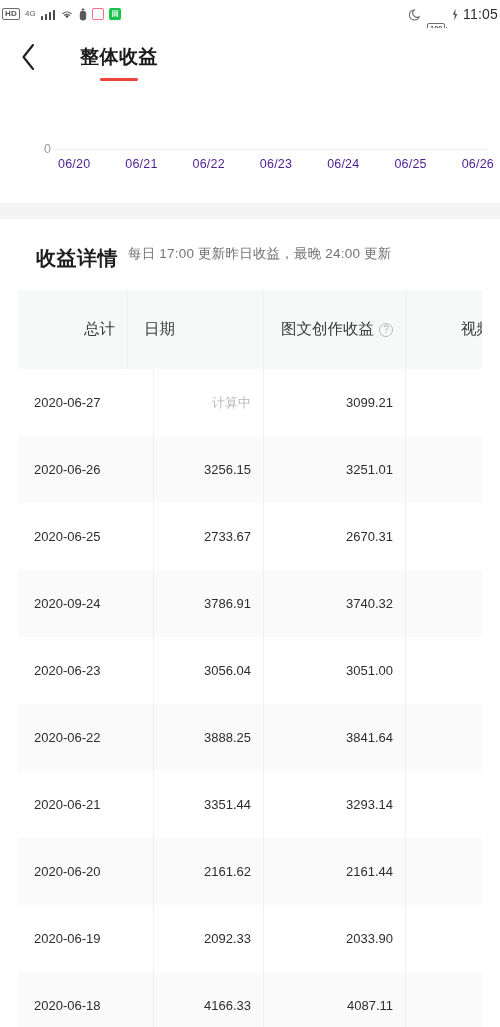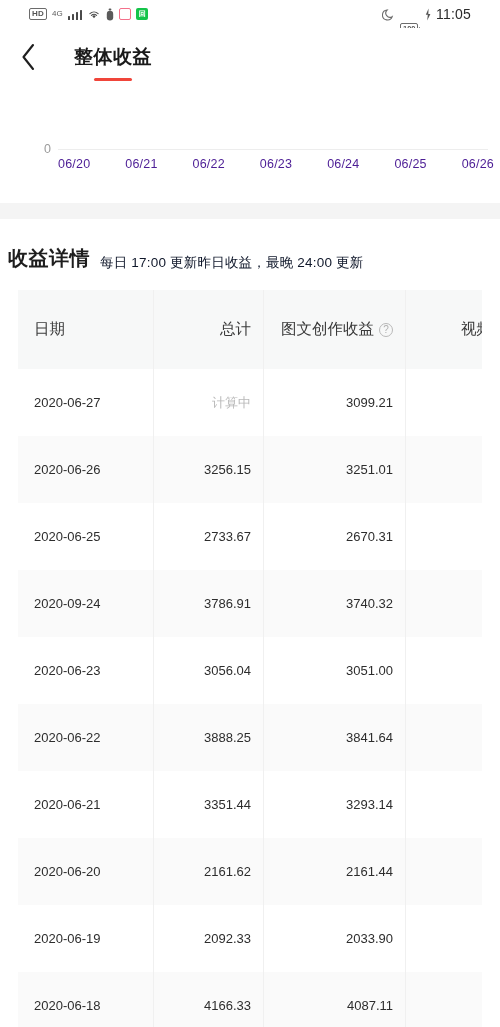--- a/index.html
+++ b/index.html
@@ -7,21 +7,21 @@
     width:500px; height:1027px;
     background:#ffffff;
     font-family:"Liberation Sans","DejaVu Sans",sans-serif;
     overflow:hidden;
   }
   #screen { position:relative; width:500px; height:1027px; background:#f7f7f7; overflow:hidden; }
 
   
   .statusbar {
     height:28px; background:#ffffff;
-    display:flex; align-items:center; padding:0 29px;
+    display:flex; align-items:center; padding:0 2px;
   }
   .sb-left  { display:flex; align-items:center; gap:5px; }
   .sb-right { margin-left:auto; display:flex; align-items:center; gap:5px; }
   .hd-badge {
     font-size:8px; font-weight:700; color:#555;
     border:1px solid #6b6b6b; border-radius:2px;
     padding:0px 2px; line-height:10px; letter-spacing:.2px;
   }
   .net-4g { font-size:8px; color:#5a5a5a; line-height:8px; align-self:flex-start; margin-top:2px;text-align:center; }
   .bars { display:flex; align-items:flex-end; gap:1.5px; height:11px; }
@@ -48,21 +48,21 @@
   
   .navbar {
     height:57px; background:#ffffff;
     display:flex; align-items:center; position:relative;
   }
   .back-btn {
     width:56px; height:57px;
     display:flex; align-items:center; justify-content:center;
     cursor:pointer;
   }
-  .tabs { display:flex; align-items:flex-end; gap:28px; margin-left:18px; height:57px; }
+  .tabs { display:flex; align-items:flex-end; gap:28px; margin-left:24px; height:57px; }
   .tab {
     position:relative; height:57px;
     display:flex; align-items:center; justify-content:center;
     font-size:19px; color:#8a8a8a; cursor:pointer; letter-spacing:.5px;
   }
   .tab.active { color:#1a1a1a; font-weight:700; }
   .tab.active::after {
     content:""; position:absolute; bottom:4px; left:50%;
     transform:translateX(-50%);
     width:38px; height:3.5px; background:#f0453a; border-radius:2px;
@@ -83,25 +83,25 @@
     position:absolute; left:58px; right:6px; top:72px;
     display:flex; justify-content:space-between;
   }
   .x-labels span { font-size:12.5px; color:#4c1d95; letter-spacing:.2px; }
 
   .section-gap { height:16px; background:#f4f4f4; }
 
   
   .detail { background:#ffffff; }
   .detail-head {
-    display:flex; align-items:flex-end;
-    padding:26px 20px 18px 8px;
+    display:flex; align-items:flex-start;
+    padding:26px 20px 18px 36px;
   }
   .detail-title { font-size:20px; font-weight:700; color:#1d1d1d; letter-spacing:.5px; }
-  .detail-sub { font-size:13.5px; color:#0f172a; margin-left:10px; letter-spacing:.2px; }
+  .detail-sub { font-size:13.5px; color:#737373; margin-left:10px; letter-spacing:.2px; }
 
   
   .table { width:100%; padding:0 18px; }
   .twrap { overflow:hidden; }
   .trow { display:flex; width:570px; }
   .trow.head { background:#f7f8f8; height:79px; }
   .trow.body { height:67px; background:#ffffff; }
   .trow.body.alt { background:#fafafa; }
   .tcell {
     display:flex; align-items:center;
@@ -197,25 +197,25 @@
 
   <div class="detail">
     <div class="detail-head">
       <span class="detail-title">收益详情</span>
       <span class="detail-sub">每日 17:00 更新昨日收益，最晚 24:00 更新</span>
     </div>
 
     <div class="table">
       <div class="twrap">
         <div class="trow head">
+          <div class="tcell c-total">
+            <span>总计</span>
+          </div>
           <div class="tcell c-date">
             <span>日期</span>
-          </div>
-          <div class="tcell c-total">
-            <span>总计</span>
           </div>
           <div class="tcell c-img">
             <span>图文创作收益</span>
             <span class="qmark">?</span>
           </div>
           <div class="tcell c-vid">
             <span>视频创作收益</span>
           </div>
         </div>
 

